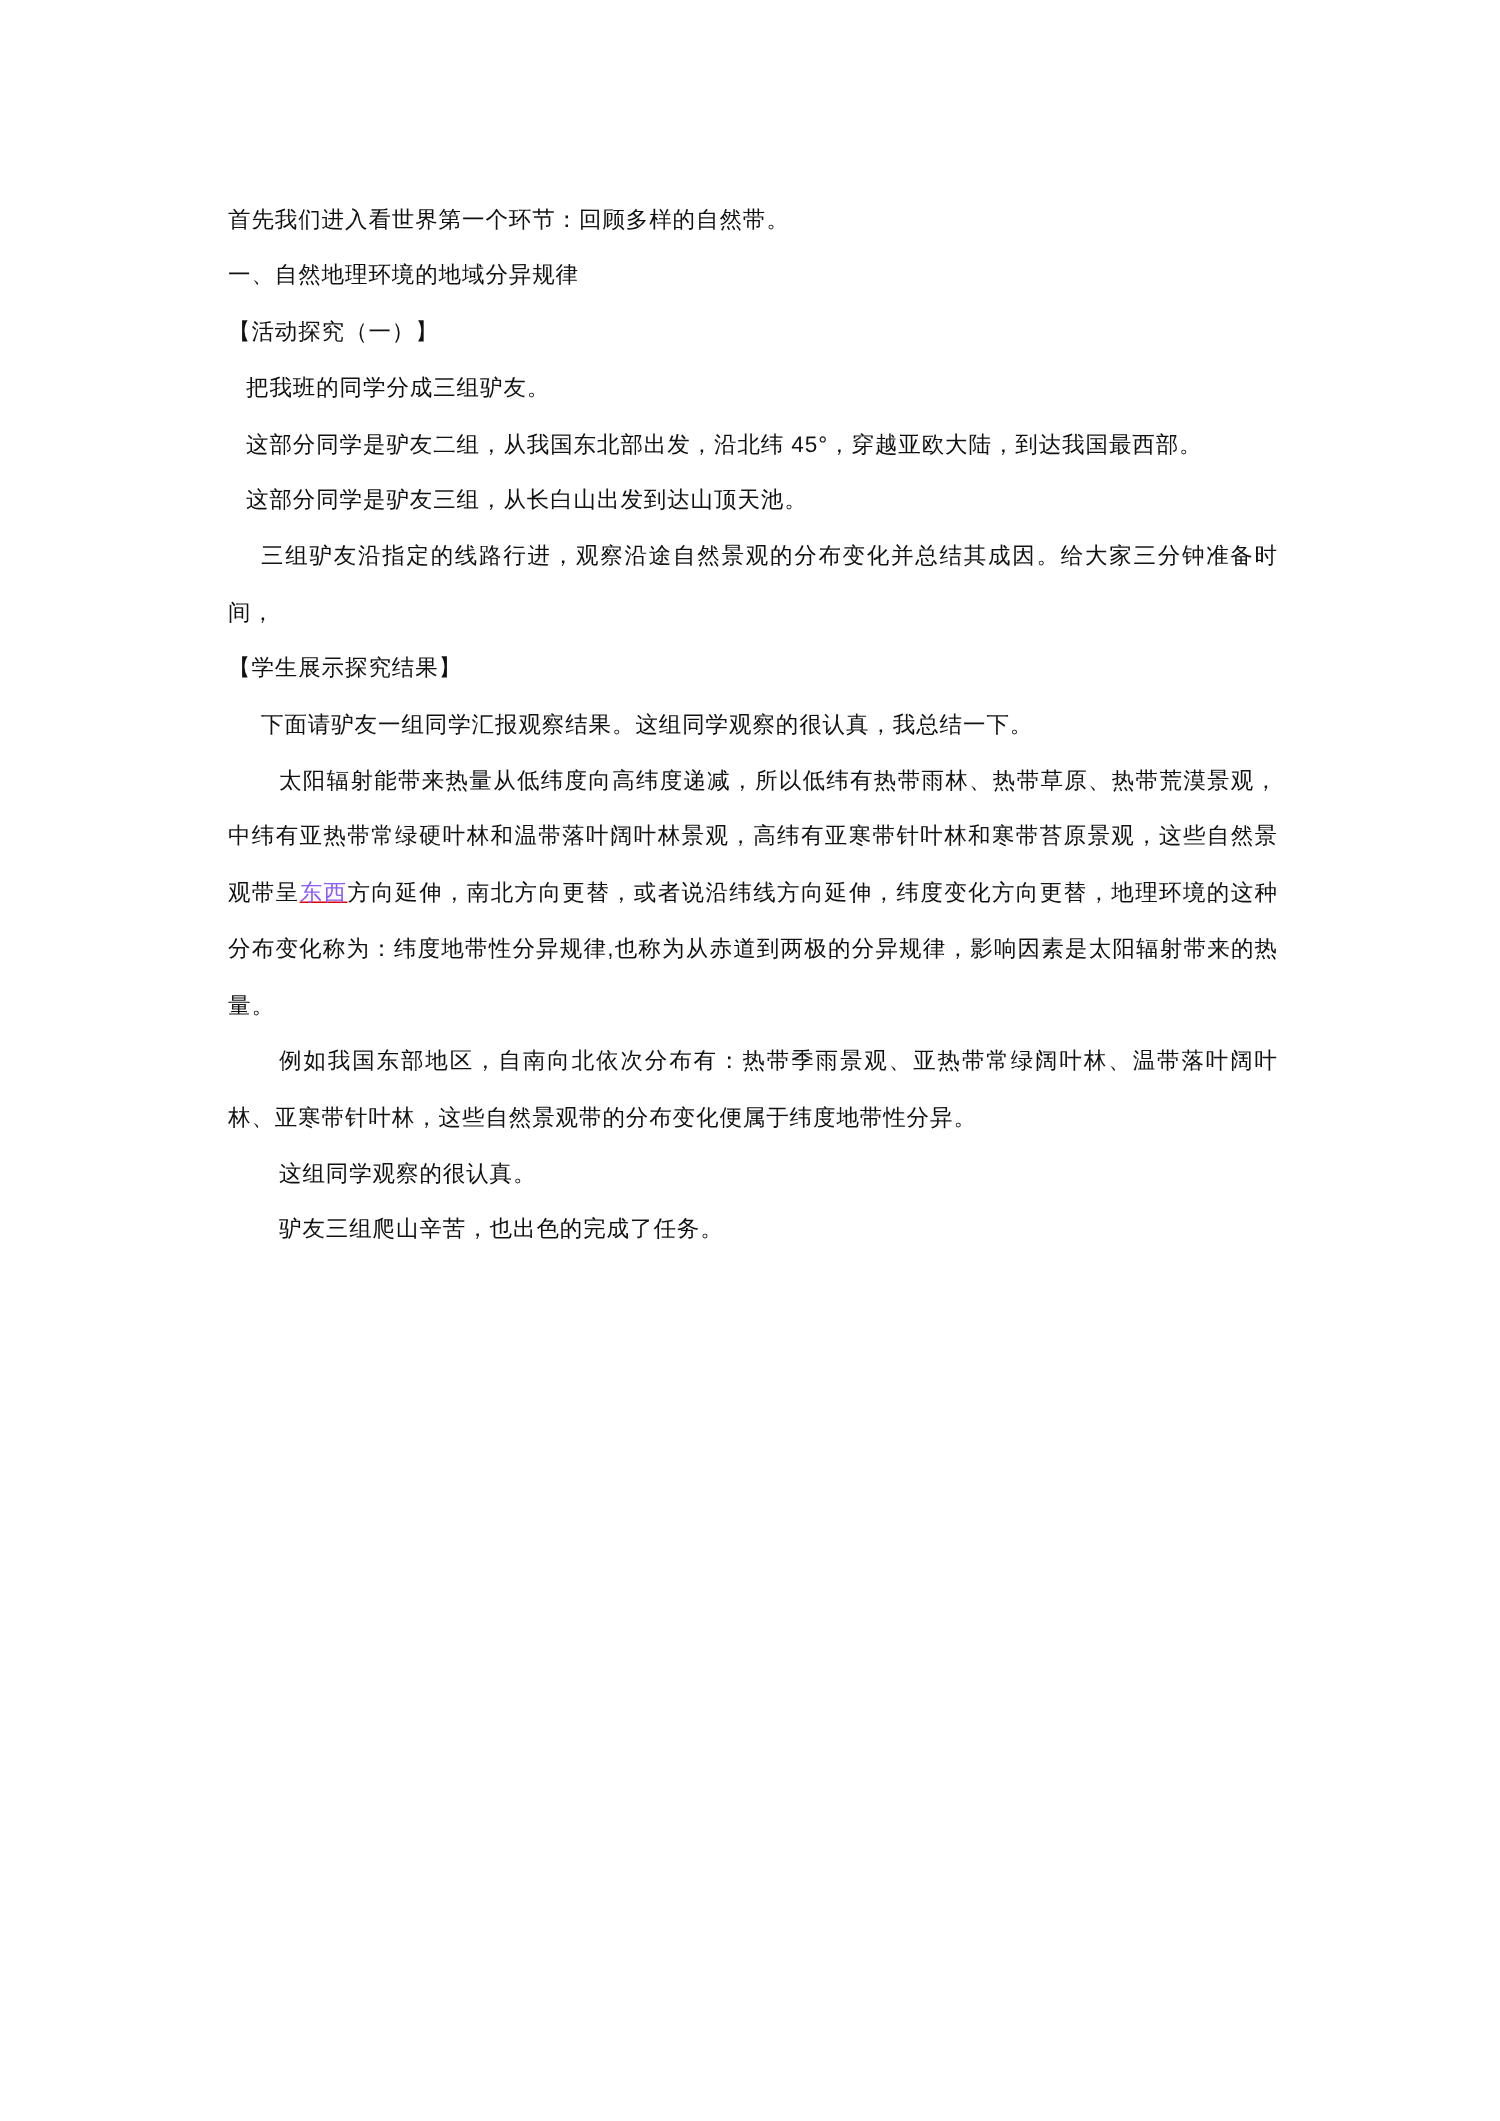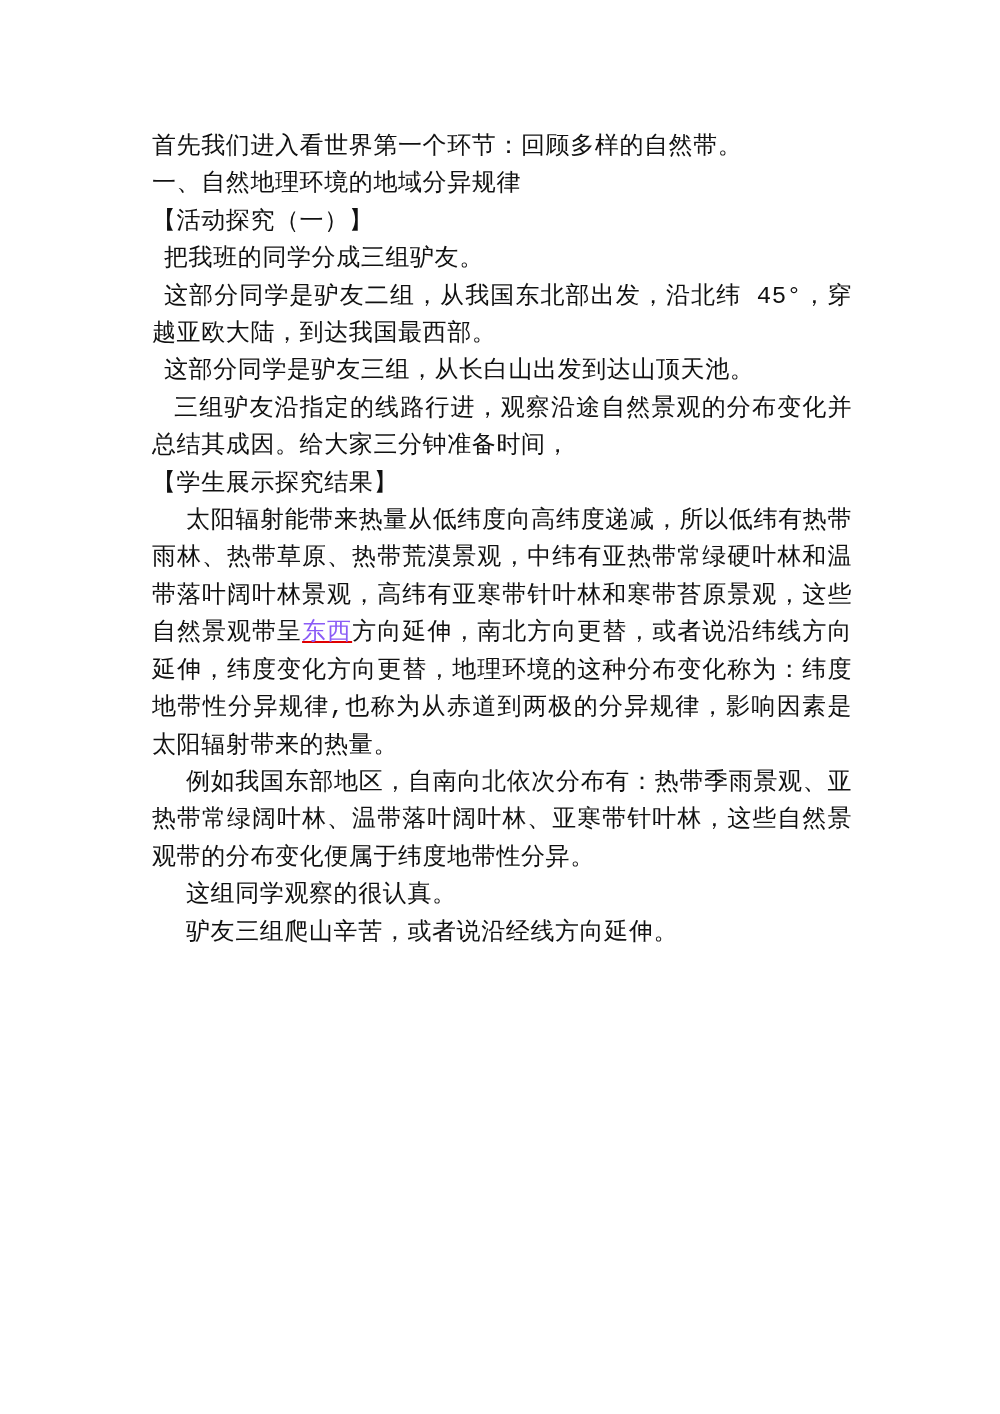--- a/index.html
+++ b/index.html
@@ -2,22 +2,22 @@
 <html><head>
 <meta charset="utf-8">
 <style>
   html, body { margin: 0; padding: 0; background: #ffffff; }
   body { width: 1000px; height: 1414px; position: relative; overflow: hidden; }
   .page {
     position: absolute;
     left: 152px;
     top: 128px;
     width: 700px;
-    font-family: Liberation Mono, monospace;
-    font-size: 24px;
+    font-family: Liberation Sans, sans-serif;
+    font-size: 15px;
     line-height: 37.4px;
     color: #111111;
     letter-spacing: 0.6px;
   }
   .p { margin: 0; padding: 0; white-space: normal; word-break: break-all; text-align: justify; }
   .ind1 { text-indent: 12px; }
   .ind2 { text-indent: 22px; }
   .ind3 { text-indent: 34px; }
   .red { color: #8b5cf6; text-decoration: underline; text-decoration-color: #e00000; }
 </style>
@@ -26,17 +26,18 @@
 
 <div class="page">
   <p class="p">首先我们进入看世界第一个环节：回顾多样的自然带。</p>
   <p class="p">一、自然地理环境的地域分异规律</p>
   <p class="p">【活动探究（一）】</p>
   <p class="p ind1">把我班的同学分成三组驴友。</p>
   <p class="p ind1">这部分同学是驴友二组，从我国东北部出发，沿北纬 45°，穿越亚欧大陆，到达我国最西部。</p>
   <p class="p ind1">这部分同学是驴友三组，从长白山出发到达山顶天池。</p>
   <p class="p ind2">三组驴友沿指定的线路行进，观察沿途自然景观的分布变化并总结其成因。给大家三分钟准备时间，</p>
   <p class="p">【学生展示探究结果】</p>
+  <p class="p ind2">下面请驴友一组同学汇报观察结果。这组同学观察的很认真，我总结一下。</p>
   <p class="p ind3"><span>太阳辐射能带来热量从低纬度向高纬度递减，所以低纬有热带雨林、热带草原、热带荒漠景观，中纬有亚热带常绿硬叶林和温带落叶阔叶林景观，高纬有亚寒带针叶林和寒带苔原景观，这些自然景观带呈</span><span class="red">东西</span><span>方向延伸，南北方向更替，或者说沿纬线方向延伸，纬度变化方向更替，地理环境的这种分布变化称为：纬度地带性分异规律,也称为从赤道到两极的分异规律，影响因素是太阳辐射带来的热量。</span></p>
   <p class="p ind3">例如我国东部地区，自南向北依次分布有：热带季雨景观、亚热带常绿阔叶林、温带落叶阔叶林、亚寒带针叶林，这些自然景观带的分布变化便属于纬度地带性分异。</p>
   <p class="p ind3">这组同学观察的很认真。</p>
-  <p class="p ind3">驴友三组爬山辛苦，或者说沿经线方向延伸。</p>
+  <p class="p ind3">驴友三组爬山辛苦，也出色的完成了任务。</p>
 </div>
 
 </body></html>

